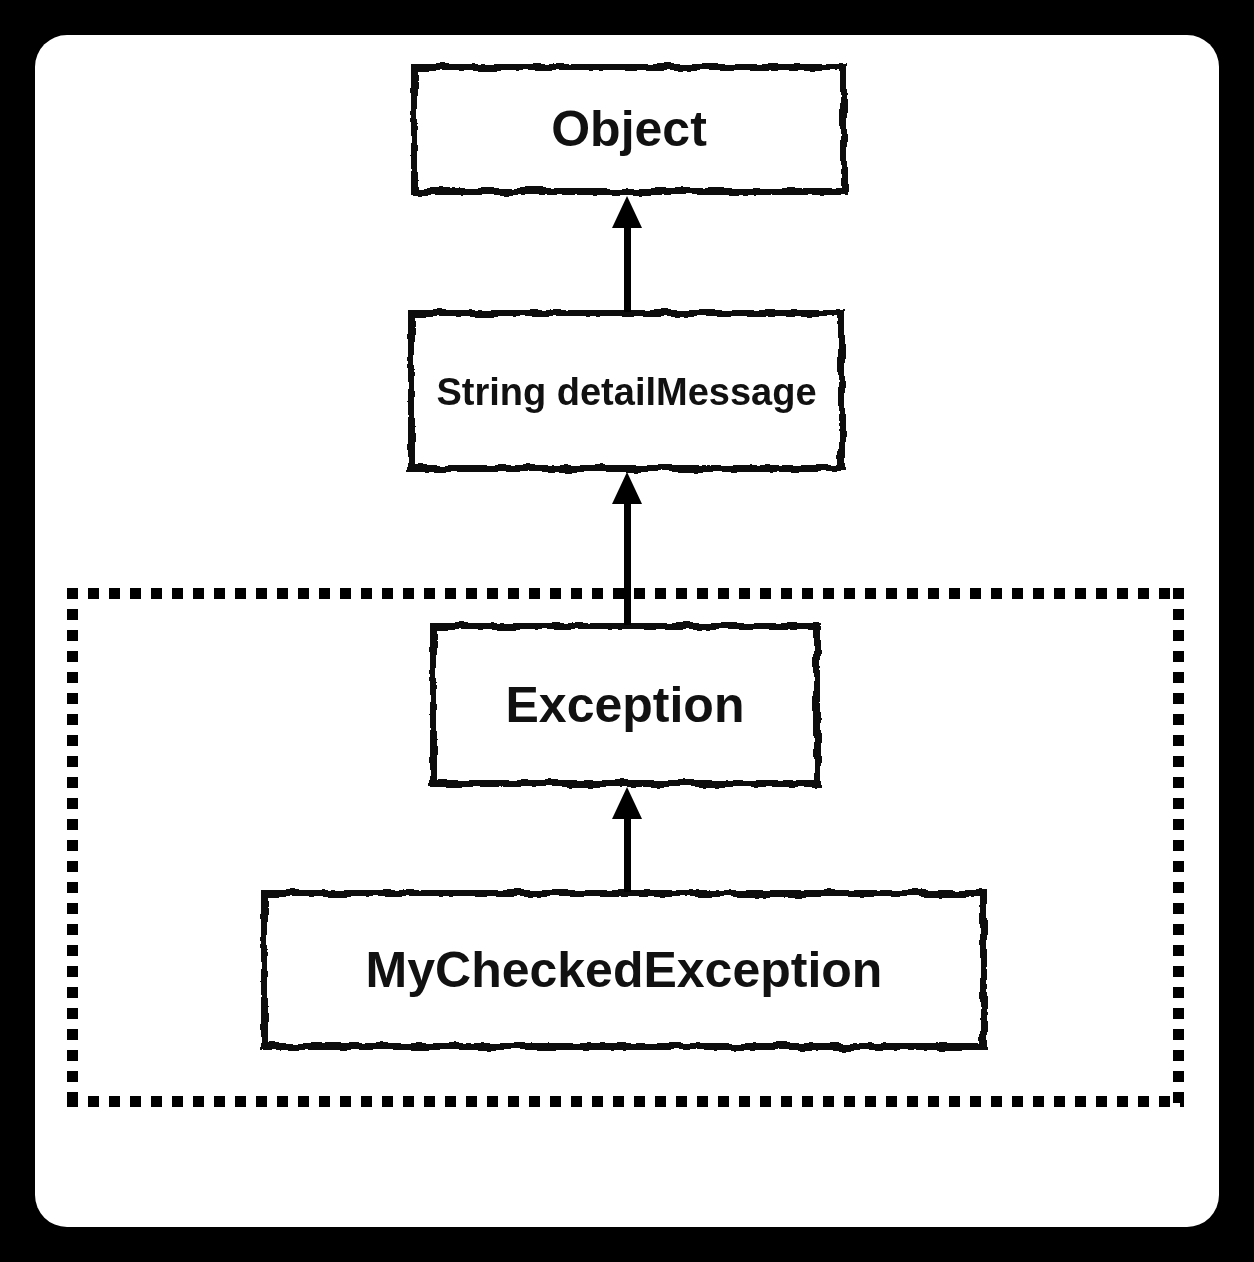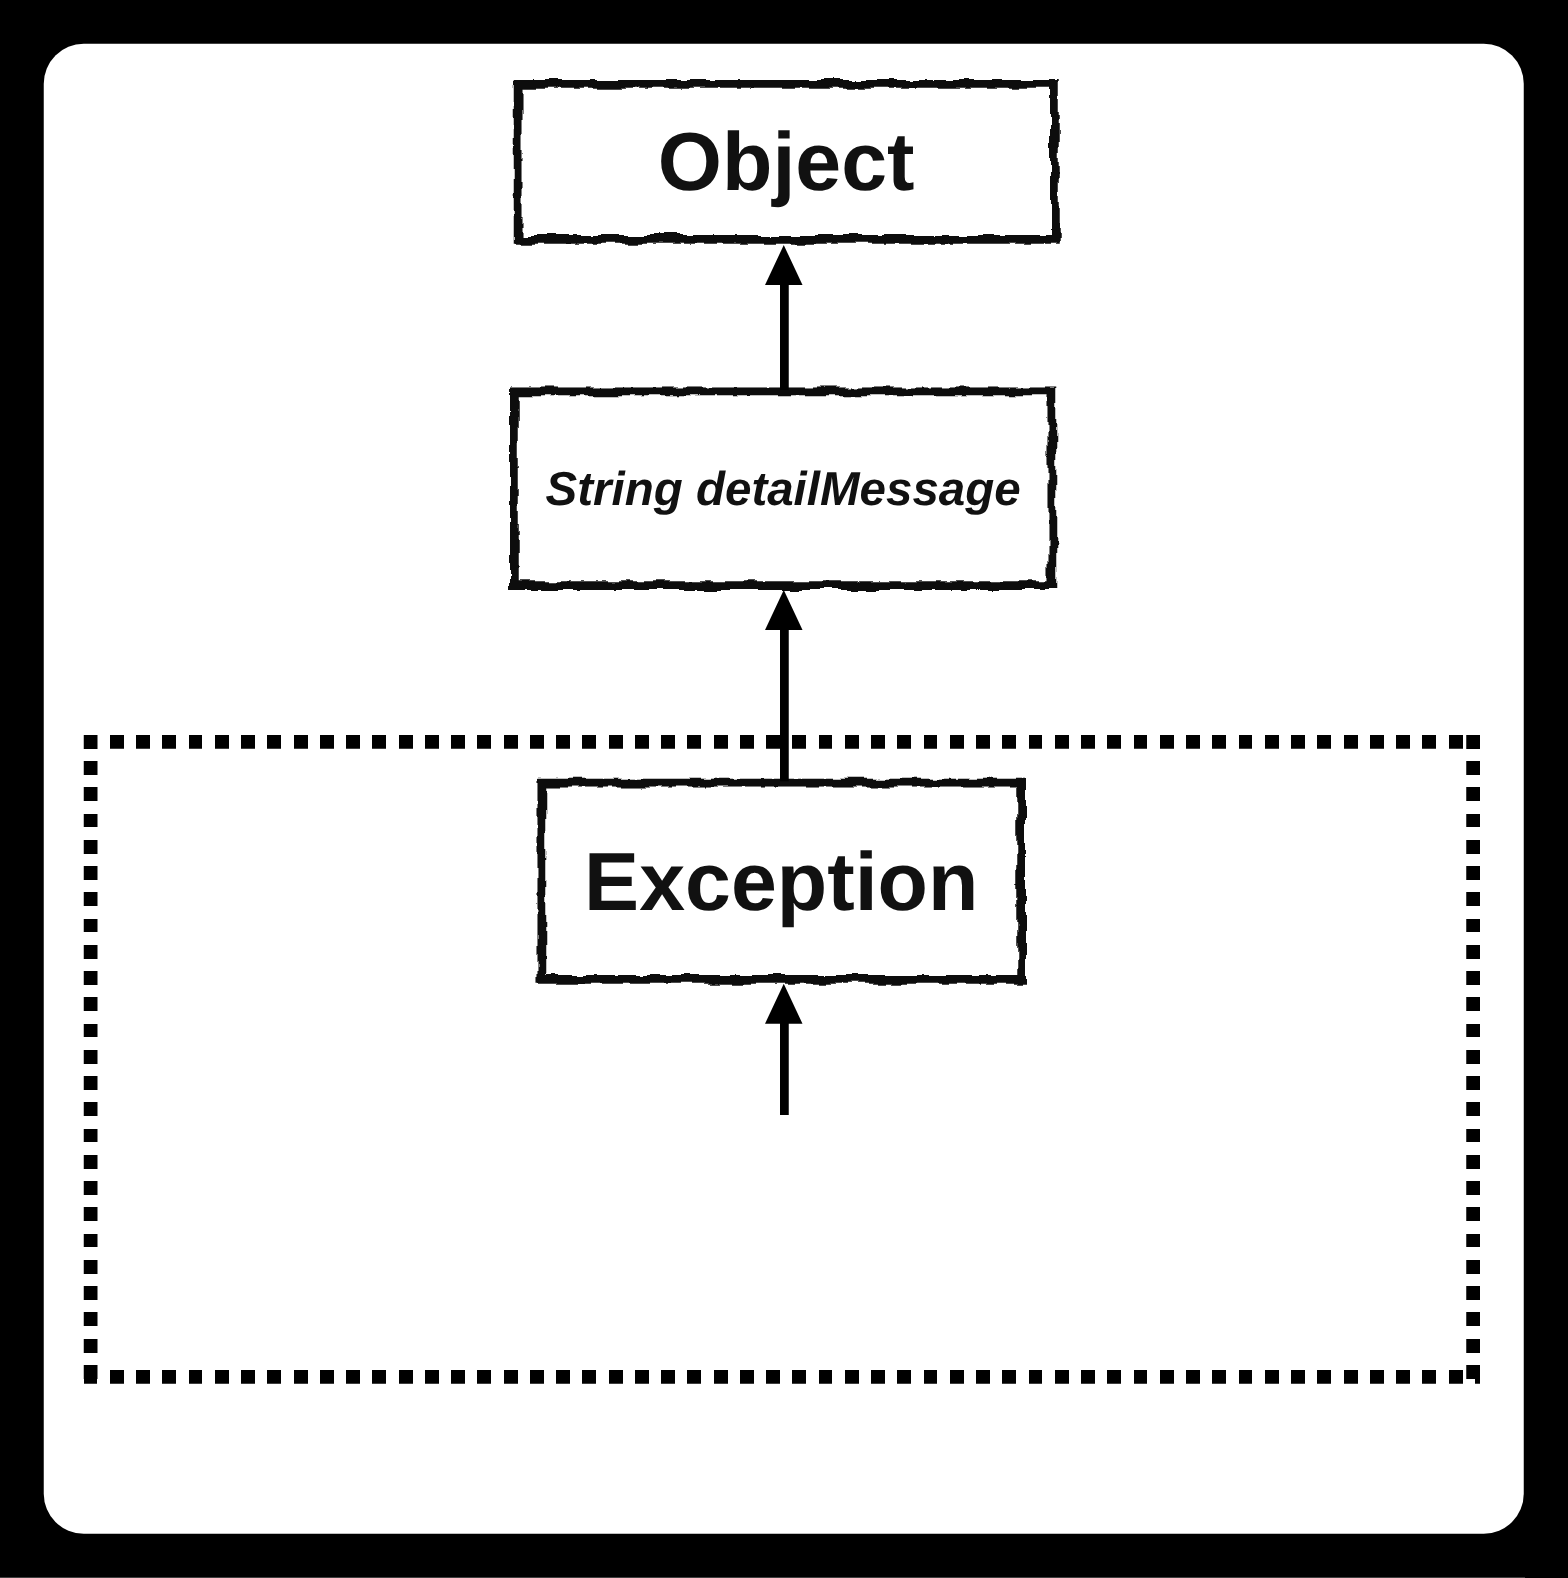--- a/index.html
+++ b/index.html
@@ -37,36 +37,35 @@
     z-index: 4;
   }
   .node .sketch-edge {
     position: absolute;
     inset: -2px;
     border: 7px solid #0d0d0d;
     filter: url(#roughen);
     pointer-events: none;
   }
   .node-label {
-    font-size: 66px;
+    font-size: 50px;
     font-weight: bold;
     color: #111111;
     line-height: 1.1;
     z-index: 2;
     white-space: nowrap;
   }
   .node-sub {
     font-size: 38px;
     font-weight: bold;
     color: #111111;
     line-height: 1.15;
     margin-top: 4px;
     z-index: 2;
     white-space: nowrap;
-    font-style: italic;
   }
   #box-object       { left: 413px; top:  66px; width: 432px; height: 127px; }
   #box-throwable    { left: 410px; top: 312px; width: 433px; height: 158px; }
   #box-exception    { left: 432px; top: 625px; width: 386px; height: 160px; }
   #box-mychecked    { left: 263px; top: 892px; width: 722px; height: 156px; }
 
   
   .arrow {
     position: absolute;
     width: 30px;
@@ -179,15 +178,19 @@
   <div class="node" id="box-exception">
     <div class="sketch-edge"></div>
     <div class="node-label">Exception</div>
   </div>
 
   <div class="arrow" id="arrow-mychecked-exception">
     <div class="head"></div>
     <div class="shaft"></div>
   </div>
 
+  <div class="node" id="box-mychecked">
+    <div class="sketch-edge"></div>
+    <div class="node-label">MyCheckedException</div>
+  </div>
 
 
 </div>
 
 </body></html>

